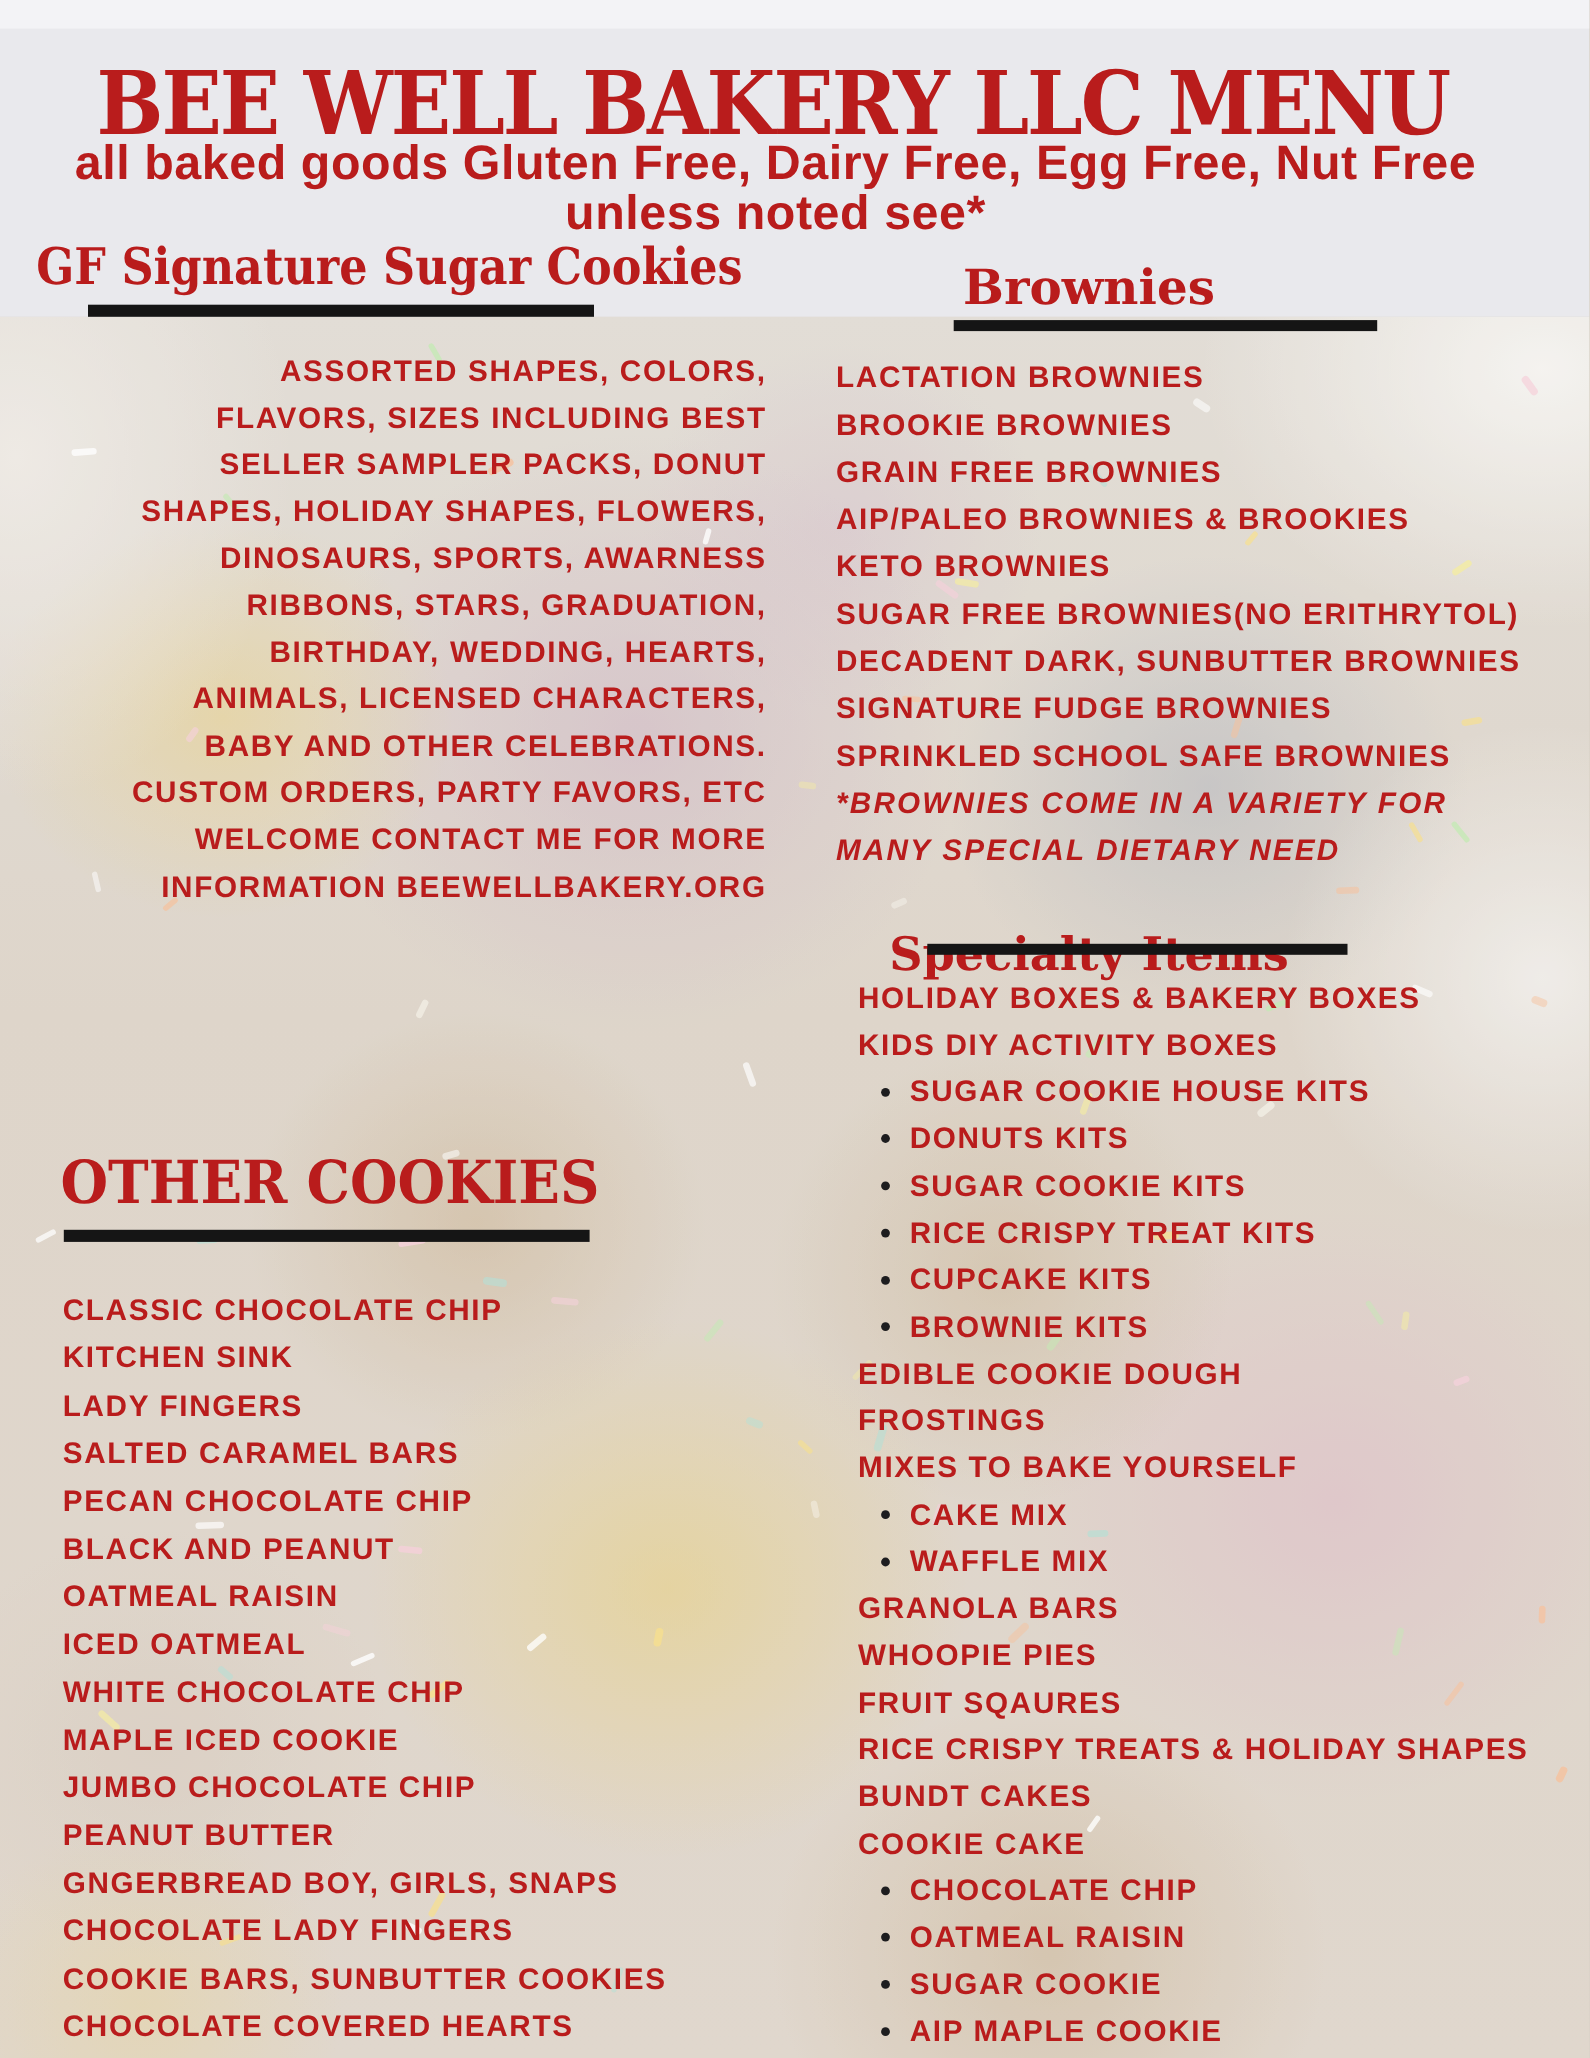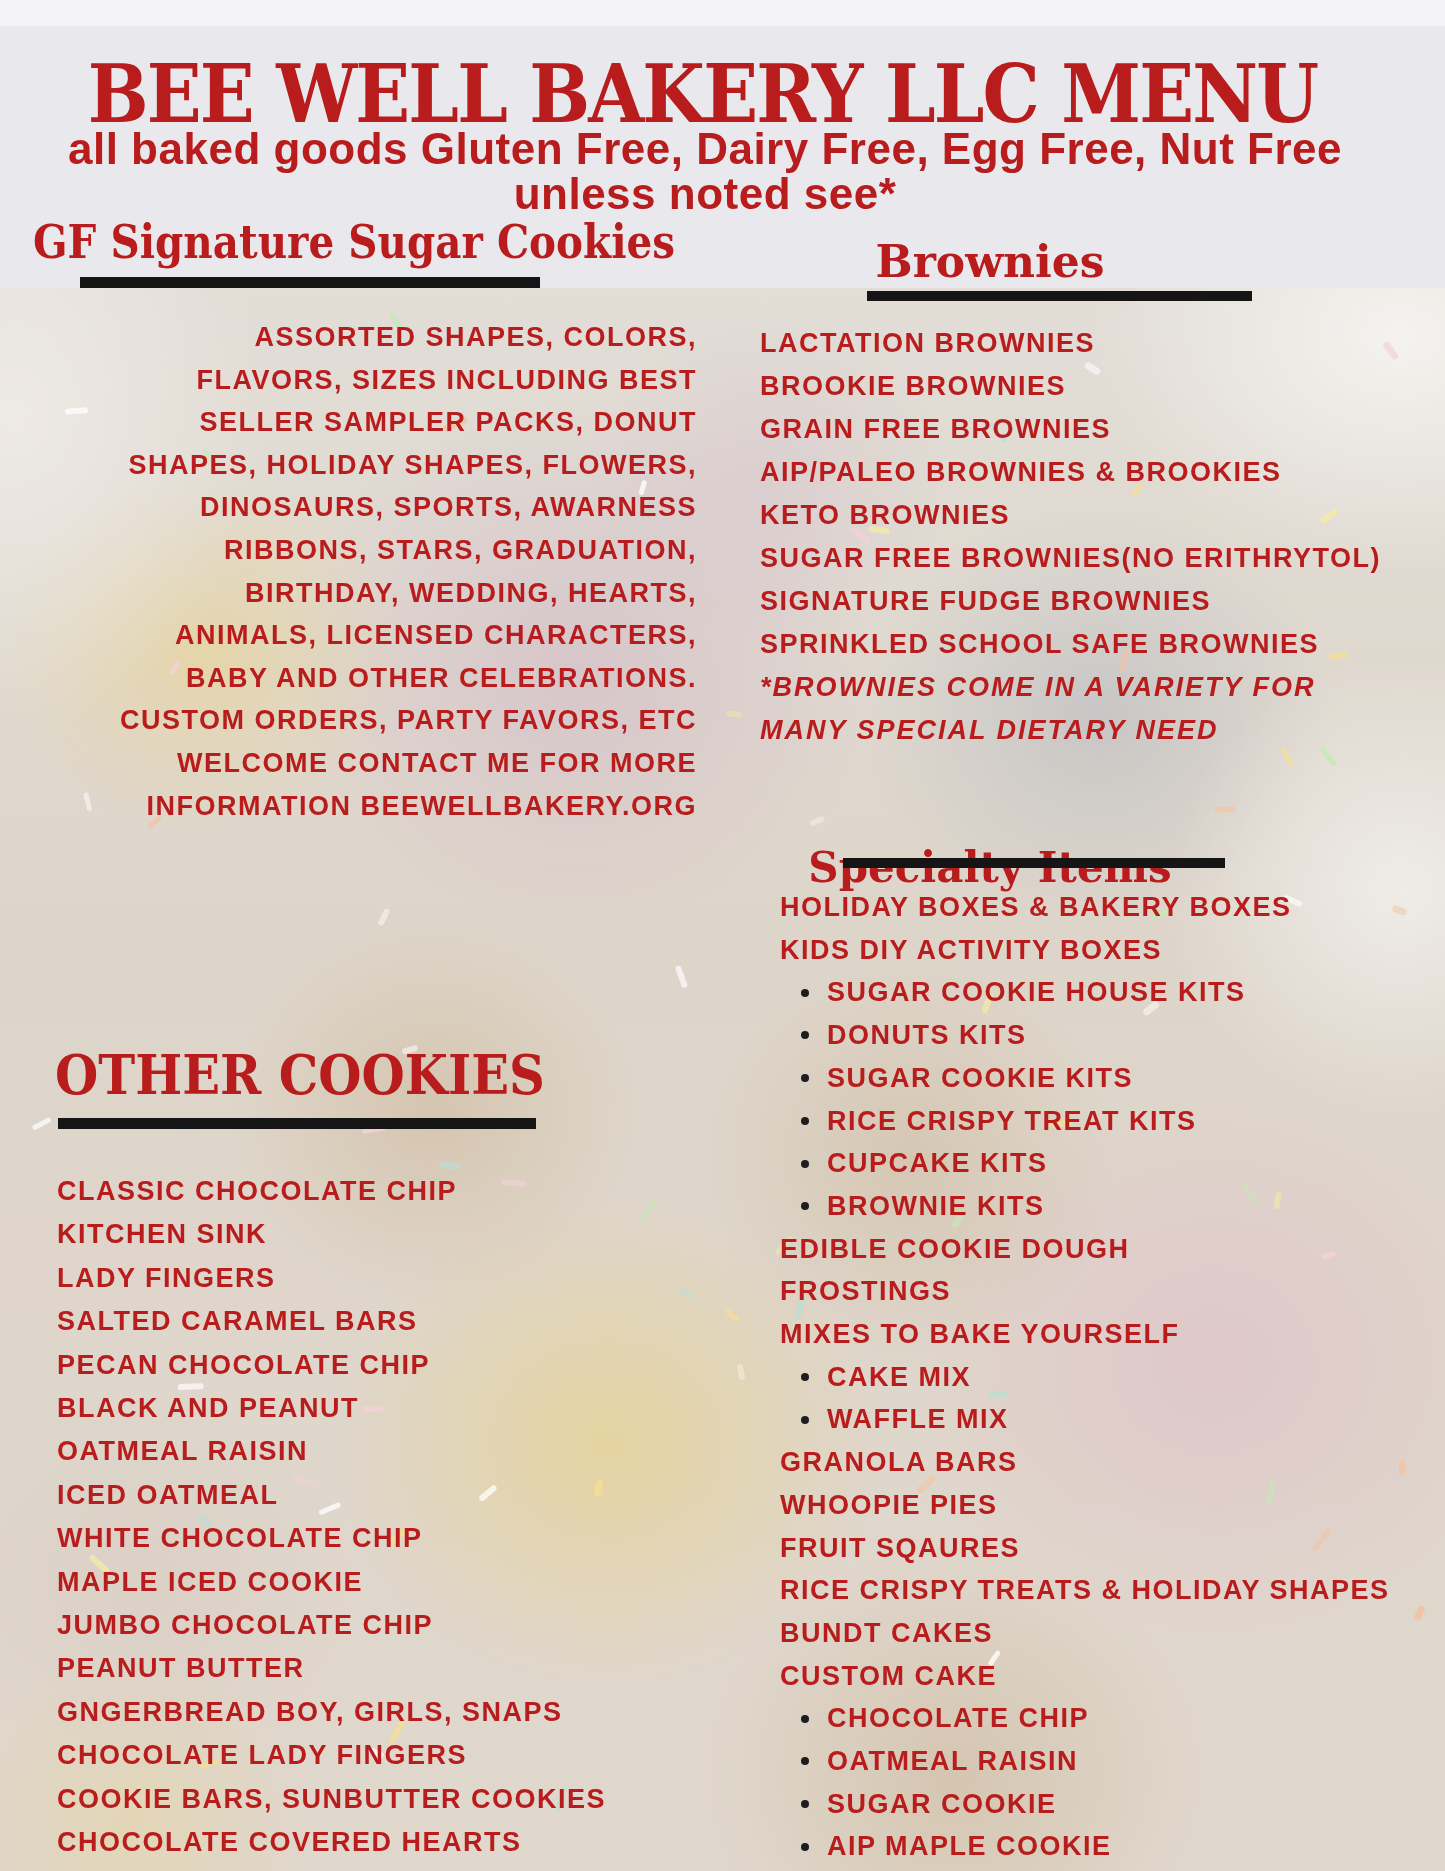--- a/index.html
+++ b/index.html
@@ -176,20 +176,21 @@
       <div class="row"><span>INFORMATION BEEWELLBAKERY.ORG</span></div>
     </div>
 
   <div class="list brownies-list">
       <div class="row"><span>LACTATION BROWNIES</span></div>
       <div class="row"><span>BROOKIE BROWNIES</span></div>
       <div class="row"><span>GRAIN FREE BROWNIES</span></div>
       <div class="row"><span>AIP/PALEO BROWNIES &amp; BROOKIES</span></div>
       <div class="row"><span>KETO BROWNIES</span></div>
       <div class="row"><span>SUGAR FREE BROWNIES(NO ERITHRYTOL)</span></div>
+      <div class="row"><span>DECADENT DARK, SUNBUTTER BROWNIES</span></div>
       <div class="row"><span>SIGNATURE FUDGE BROWNIES</span></div>
       <div class="row"><span>SPRINKLED SCHOOL SAFE BROWNIES</span></div>
       <div class="row italic"><span>*BROWNIES COME IN A VARIETY FOR</span></div>
       <div class="row italic"><span>MANY SPECIAL DIETARY NEED</span></div>
     </div>
 
   <div class="specialty-head serif">Specialty Items</div>
   <div class="rule rule-specialty"></div>
 
   <div class="list specialty-list">
@@ -204,21 +205,21 @@
       <div class="row"><span>EDIBLE COOKIE DOUGH</span></div>
       <div class="row"><span>FROSTINGS</span></div>
       <div class="row"><span>MIXES TO BAKE YOURSELF</span></div>
       <div class="row bullet"><span class="dot"></span><span>CAKE MIX</span></div>
       <div class="row bullet"><span class="dot"></span><span>WAFFLE MIX</span></div>
       <div class="row"><span>GRANOLA BARS</span></div>
       <div class="row"><span>WHOOPIE PIES</span></div>
       <div class="row"><span>FRUIT SQAURES</span></div>
       <div class="row"><span>RICE CRISPY TREATS &amp; HOLIDAY SHAPES</span></div>
       <div class="row"><span>BUNDT CAKES</span></div>
-      <div class="row"><span>CUSTOM CAKE</span></div>
+      <div class="row"><span>COOKIE CAKE</span></div>
       <div class="row bullet"><span class="dot"></span><span>CHOCOLATE CHIP</span></div>
       <div class="row bullet"><span class="dot"></span><span>OATMEAL RAISIN</span></div>
       <div class="row bullet"><span class="dot"></span><span>SUGAR COOKIE</span></div>
       <div class="row bullet"><span class="dot"></span><span>AIP MAPLE COOKIE</span></div>
     </div>
 
   <div class="other-head serif">OTHER COOKIES</div>
   <div class="rule rule-other"></div>
 
   <div class="list other-list">

